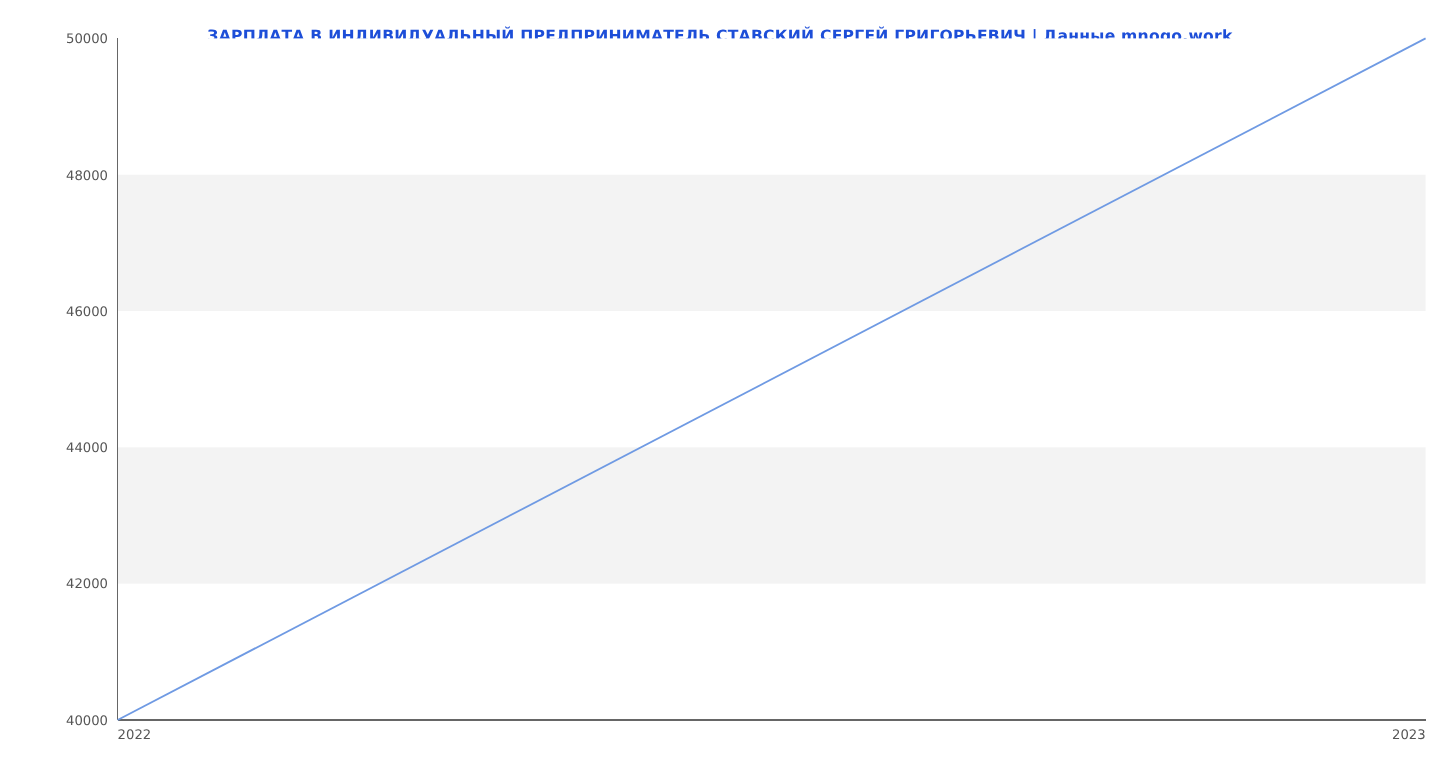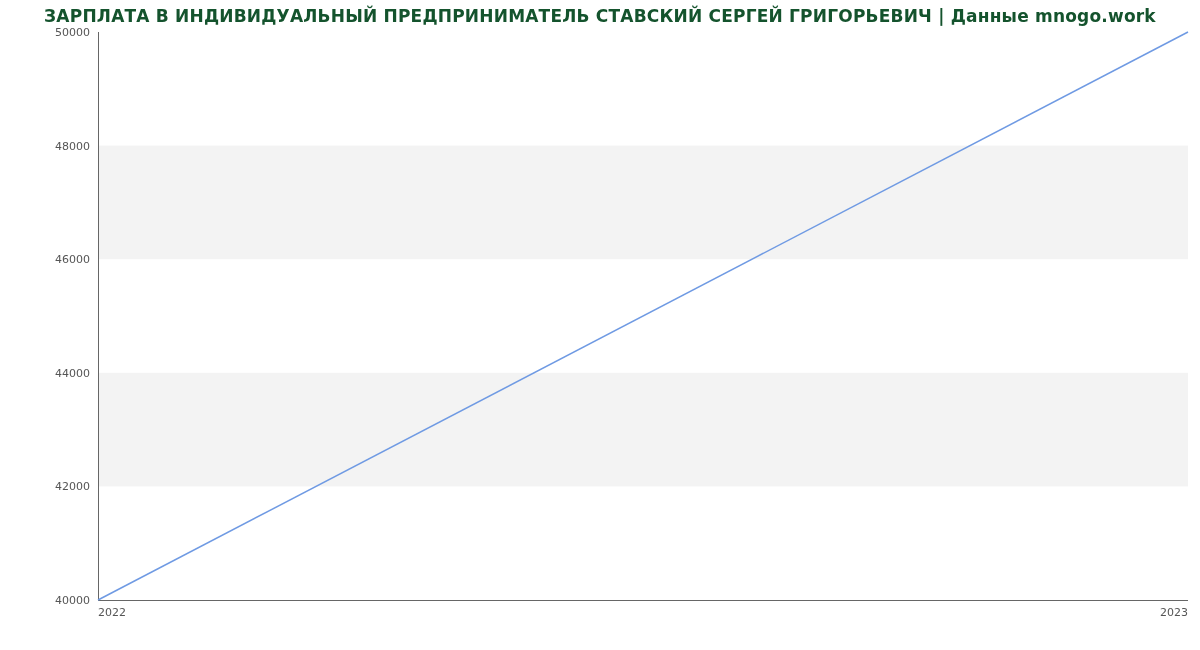--- a/index.html
+++ b/index.html
@@ -10,27 +10,27 @@
     background: #ffffff;
     font-family: "DejaVu Sans", "Verdana", "Geneva", sans-serif;
   }
   .chart-wrap {
     position: relative;
     width: 1200px;
     height: 650px;
   }
   .chart-title {
     position: absolute;
-    top: 6px;
+    top: 23px;
     left: 0;
     width: 1200px;
     text-align: center;
-    font-size: 17px;
+    font-size: 13px;
     font-weight: 600;
-    color: #14532d;
+    color: #1d4ed8;
     letter-spacing: 0.2px;
   }
   svg {
     position: absolute;
     top: 0;
     left: 0;
   }
   .plot-bg {
     fill: #ffffff;
   }

